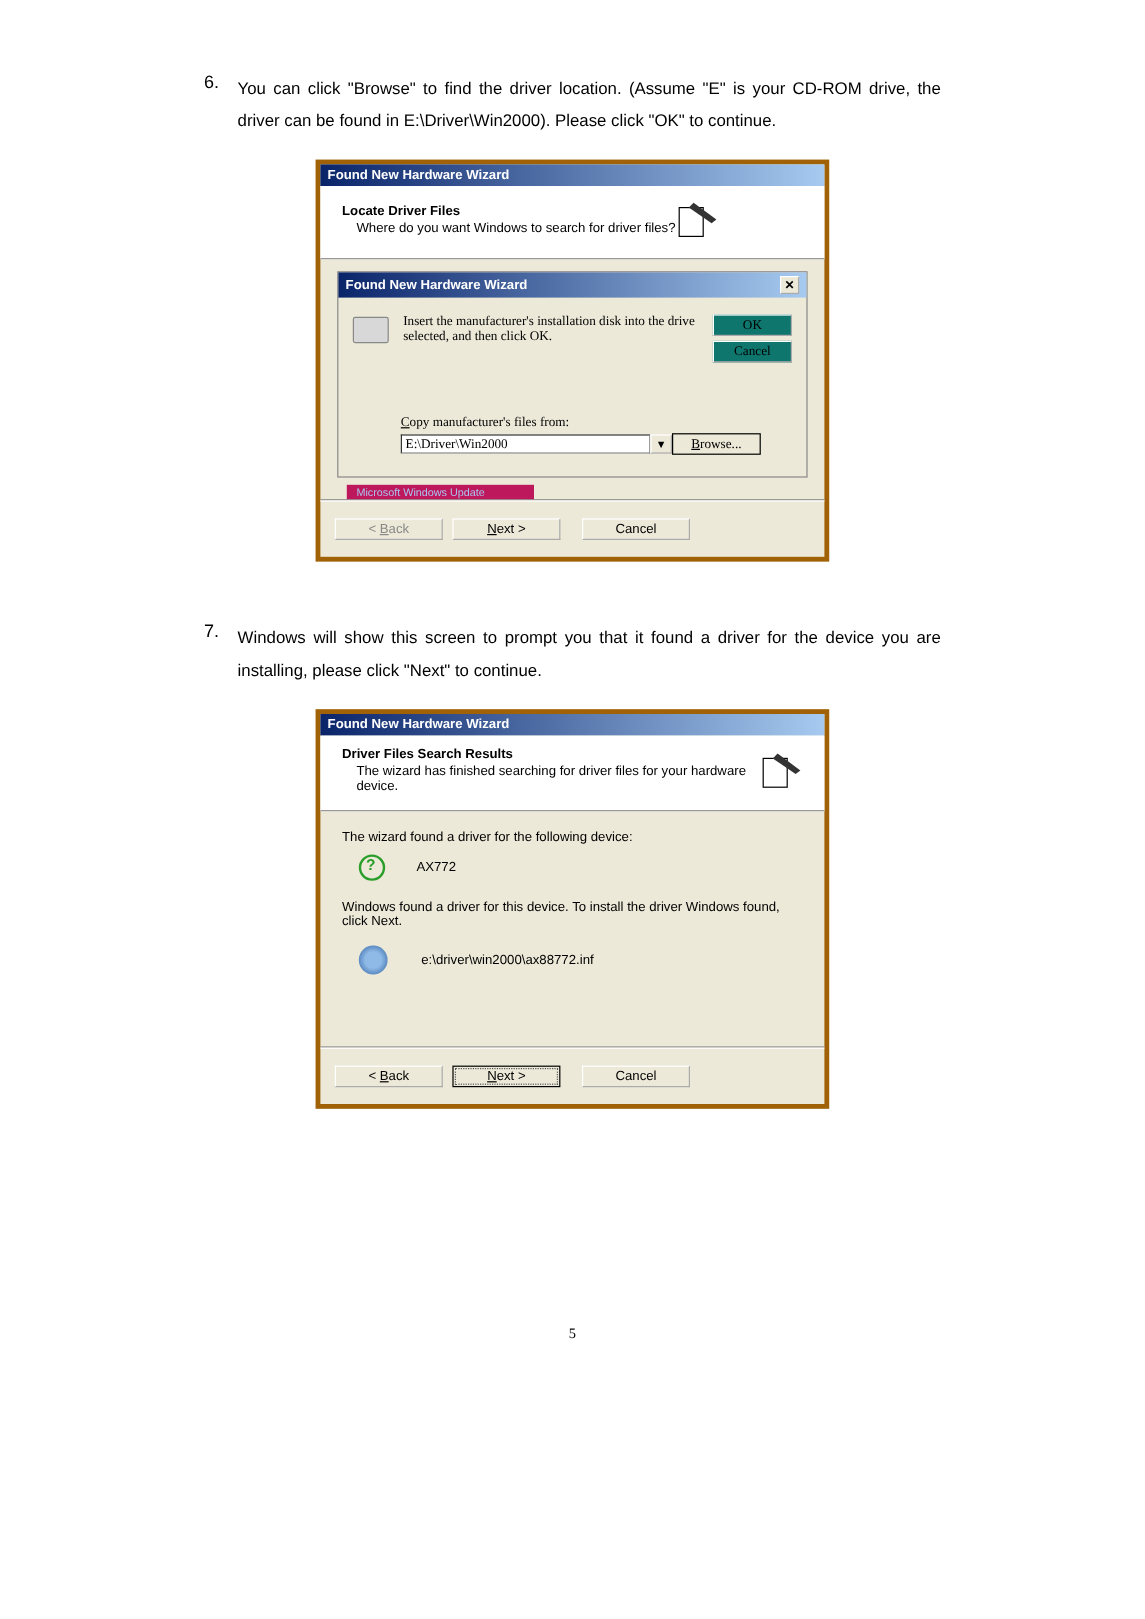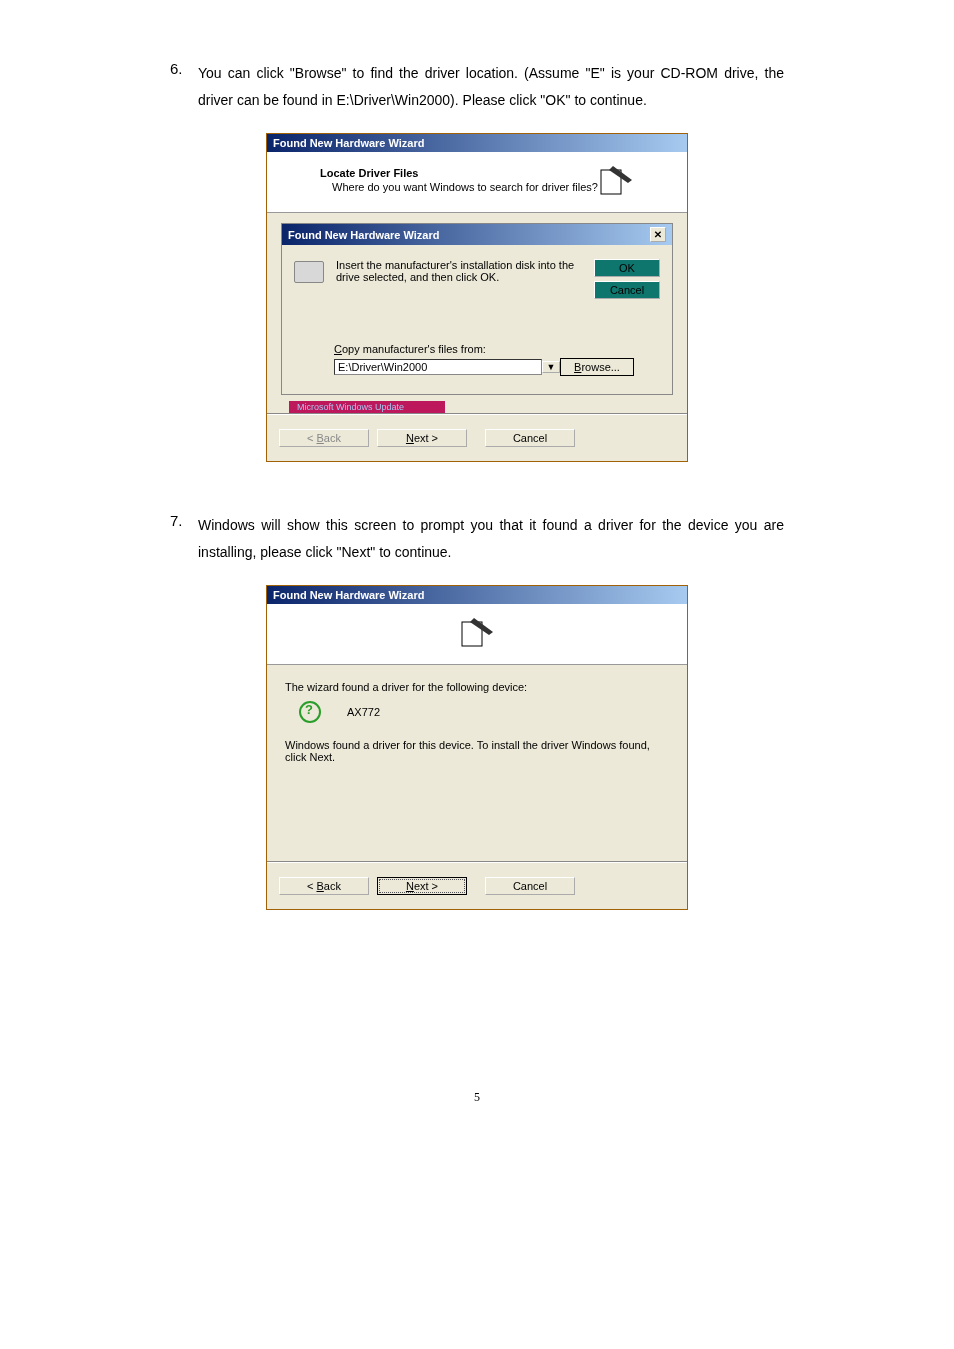--- a/index.html
+++ b/index.html
@@ -28,37 +28,37 @@
       line-height: 1.9;
       text-align: justify;
     }
     .dialog-wrap {
       display: flex;
       justify-content: center;
       margin-top: 8px;
     }
     .dialog {
       width: 420px;
-      border: 1px solid #a16207;
+      border: 4px solid #a16207;
       background: #ece9d8;
       font-family: Tahoma, sans-serif;
       font-size: 11px;
     }
     .dialog-title {
       background: linear-gradient(90deg, #0a246a, #a6caf0);
       color: #fff;
       font-weight: bold;
       padding: 3px 6px;
       font-size: 11px;
     }
     .dialog-header {
       background: #fff;
       padding: 10px 18px 14px 18px;
       display: flex;
-      justify-content: center;
+      justify-content: flex-start;
       align-items: center;
       border-bottom: 1px solid #999;
     }
     .dialog-header-text .title {
       font-weight: bold;
       font-size: 11px;
       margin-bottom: 2px;
     }
     .dialog-header-text .subtitle {
       font-size: 11px;
@@ -95,20 +95,21 @@
       height: 13px;
       font-size: 10px;
       display: flex;
       align-items: center;
       justify-content: center;
       border: 1px outset #fff;
       font-weight: bold;
     }
     .inner-body {
       padding: 14px 10px 18px 12px;
+      font-family: Liberation Serif, serif;
     }
     .inner-top {
       display: flex;
     }
     .disk-icon {
       width: 28px;
       height: 20px;
       background: #d8d8d8;
       border: 1px solid #888;
       border-radius: 2px;
@@ -141,21 +142,20 @@
       margin-left: 40px;
     }
     .field-label {
       font-size: 11px;
       margin-bottom: 3px;
       display: block;
     }
     .field-label u { text-decoration: underline; }
     .combo {
       display: flex;
-      align-items: center;
     }
     .combo-input {
       font-size: 11px;
       padding: 1px 3px;
       border: 1px inset #888;
       background: #fff;
       width: 200px;
     }
     .combo-arrow {
       width: 16px;
@@ -315,36 +315,44 @@
 <div class="section">
   <div class="step">
     <div class="step-num">7.</div>
     <div class="step-text">Windows will show this screen to prompt you that it found a driver for the device you are installing, please click "Next" to continue.</div>
   </div>
 
   <div class="dialog-wrap">
     <div class="dialog">
       <div class="dialog-title">Found New Hardware Wizard</div>
       <div class="dialog-header">
+        <div class="dialog-header-text">
+          <div class="title">Driver Files Search Results</div>
+          <div class="subtitle">The wizard has finished searching for driver files for your hardware device.</div>
+        </div>
         <div class="header-icon-box">
           <svg viewBox="0 0 36 36">
               <rect x="3" y="8" width="20" height="24" fill="#fff" stroke="#000"></rect>
               <path d="M 15 4 L 34 18 L 30 21 L 11 8 Z" fill="#333"></path>
             </svg>
         </div>
       </div>
       <div class="dialog-body">
         <div class="body-text">The wizard found a driver for the following device:</div>
         <div class="device-row">
           <div class="device-icon">
               <div class="q-icon"></div>
             </div>
           <div>AX772</div>
         </div>
         <div class="body-text">Windows found a driver for this device. To install the driver Windows found, click Next.</div>
+        <div class="device-row" style="margin-top:14px;">
+          <div class="gear-icon"></div>
+          <div>e:\driver\win2000\ax88772.inf</div>
+        </div>
         <div style="height:40px;"></div>
       </div>
       <div class="footer-sep"></div>
       <div class="dialog-footer">
         <div class="footer-btn"><span>&lt; <u>B</u>ack</span></div>
         <div class="footer-btn default"><u>N</u>ext &gt;</div>
         <div class="footer-btn" style="margin-left:10px;">Cancel</div>
       </div>
     </div>
   </div>

